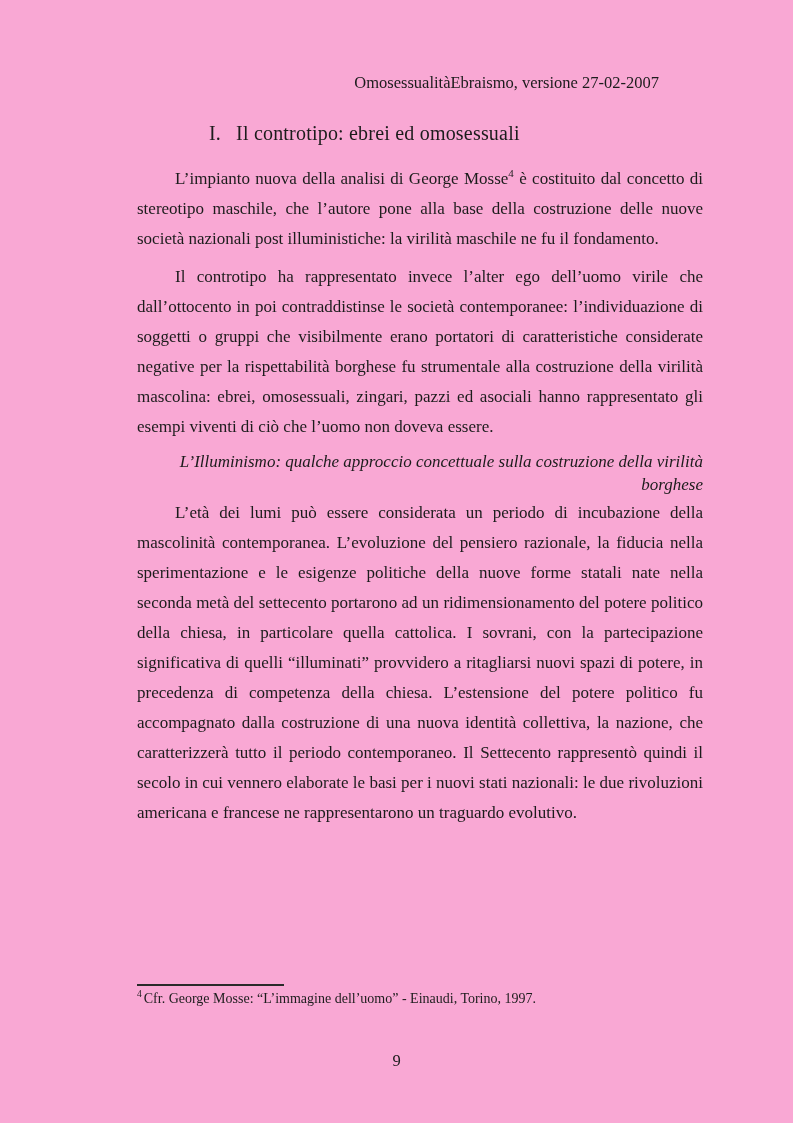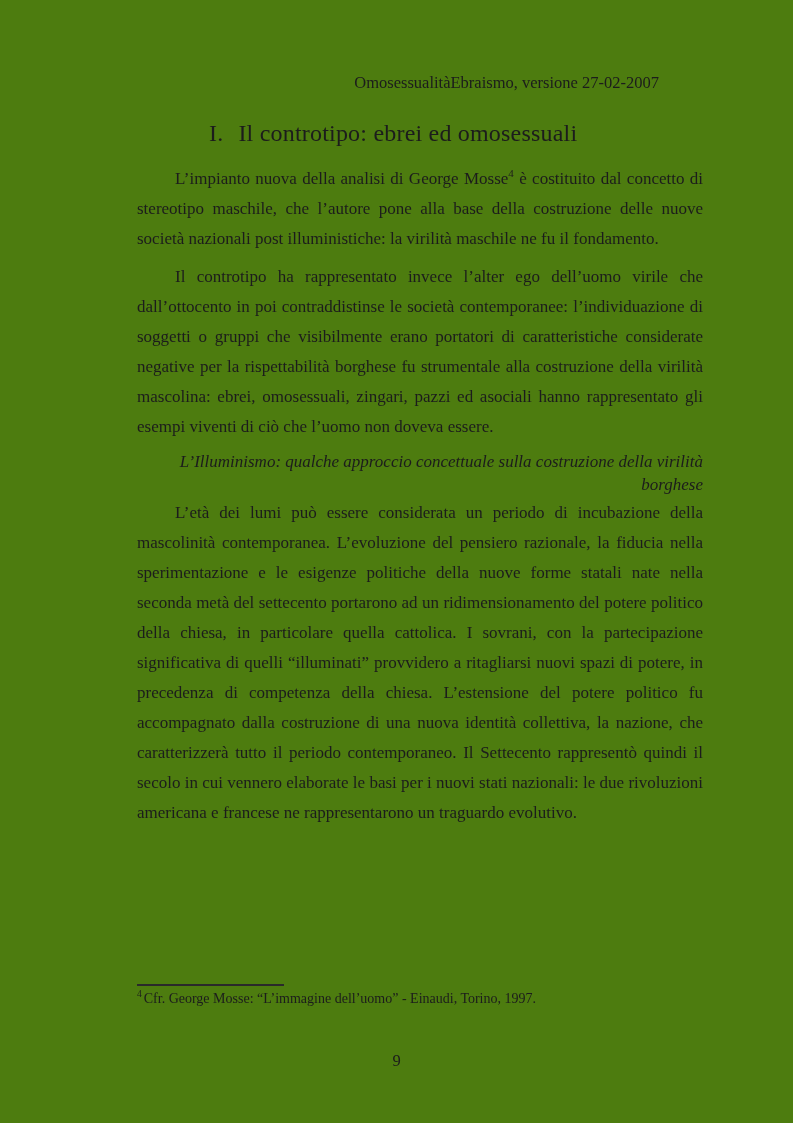--- a/index.html
+++ b/index.html
@@ -4,42 +4,42 @@
 <style>
   html, body {
     margin: 0;
     padding: 0;
     background: #ffffff;
   }
   .page {
     position: relative;
     width: 793px;
     height: 1123px;
-    background: #4d7c0f;
+    background: #f9a8d4;
     color: #1c1c1c;
     font-family: "Liberation Serif", "DejaVu Serif", serif;
     overflow: hidden;
   }
   .content {
     position: absolute;
     left: 137px;
     top: 0;
     width: 566px;
   }
   .running-header {
     margin-top: 72px;
     text-align: right;
     padding-right: 44px;
     font-size: 16.5px;
     line-height: 22px;
     white-space: nowrap;
   }
   h1.chapter-heading {
     margin: 25px 0 0 72px;
-    font-size: 24px;
+    font-size: 20px;
     font-weight: normal;
     line-height: 28px;
     letter-spacing: 0.2px;
   }
   h1 .heading-number {
     margin-right: 15px;
   }
   p.body-para {
     margin: 0 0 8px 0;
     font-size: 17px;

